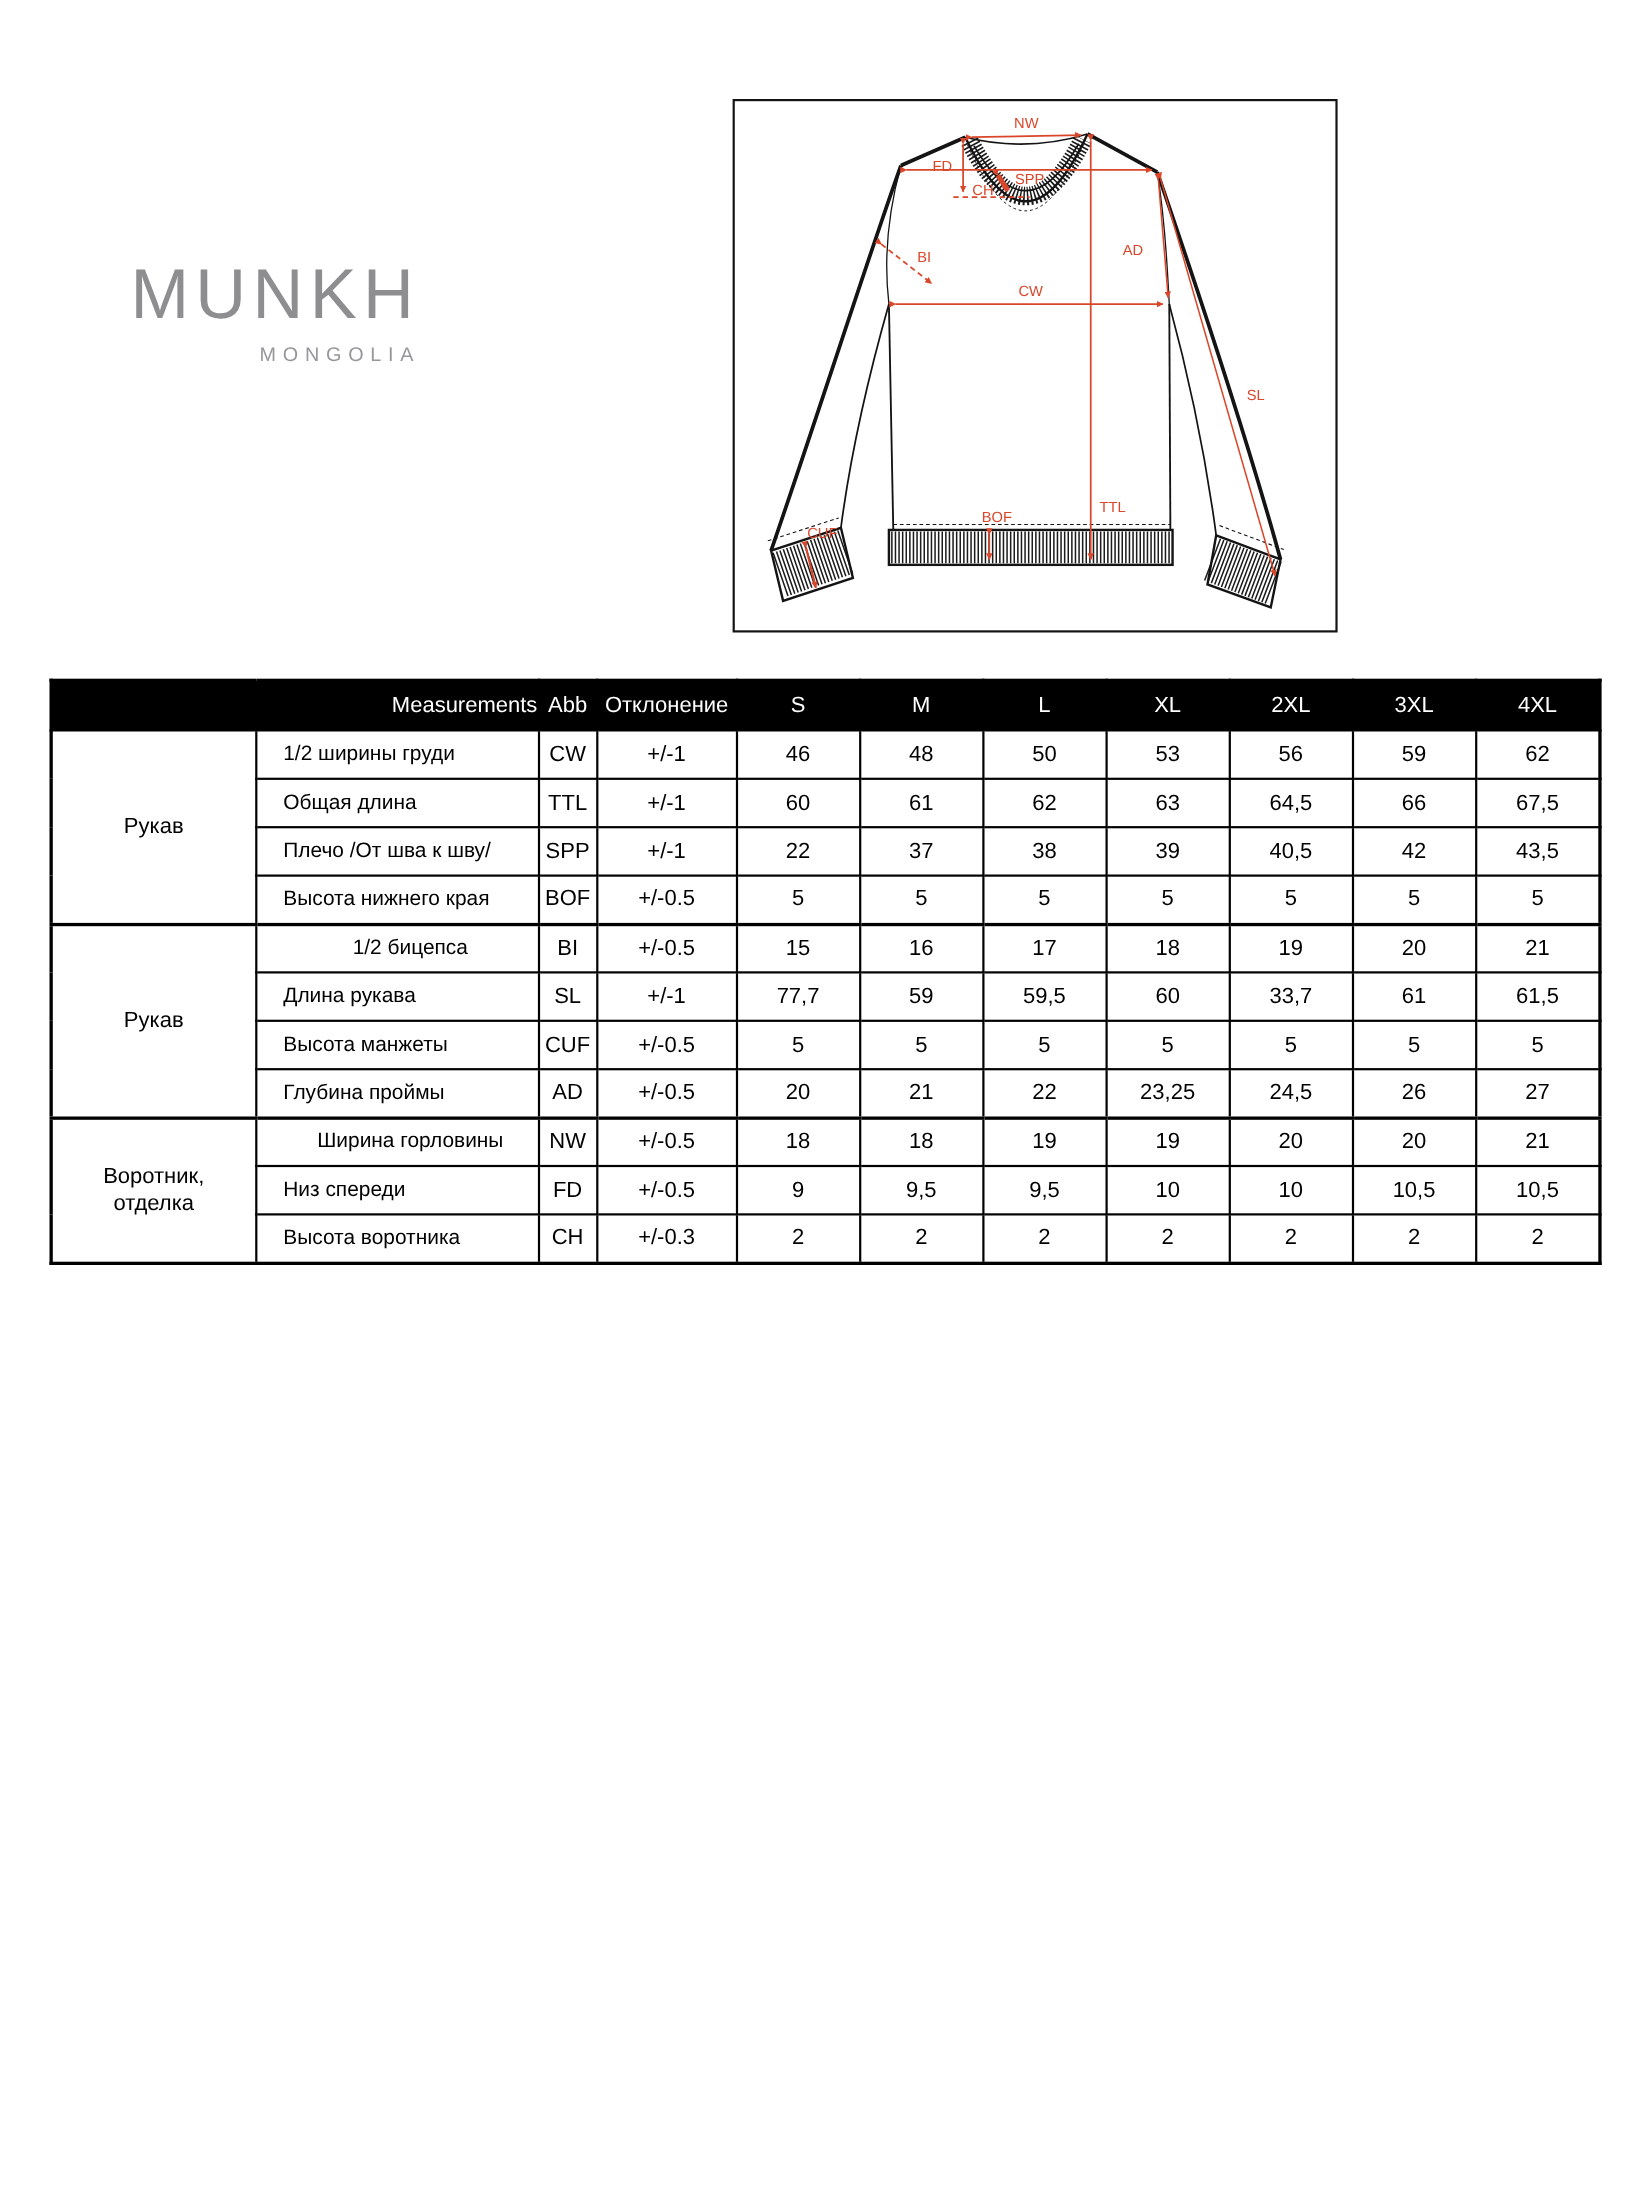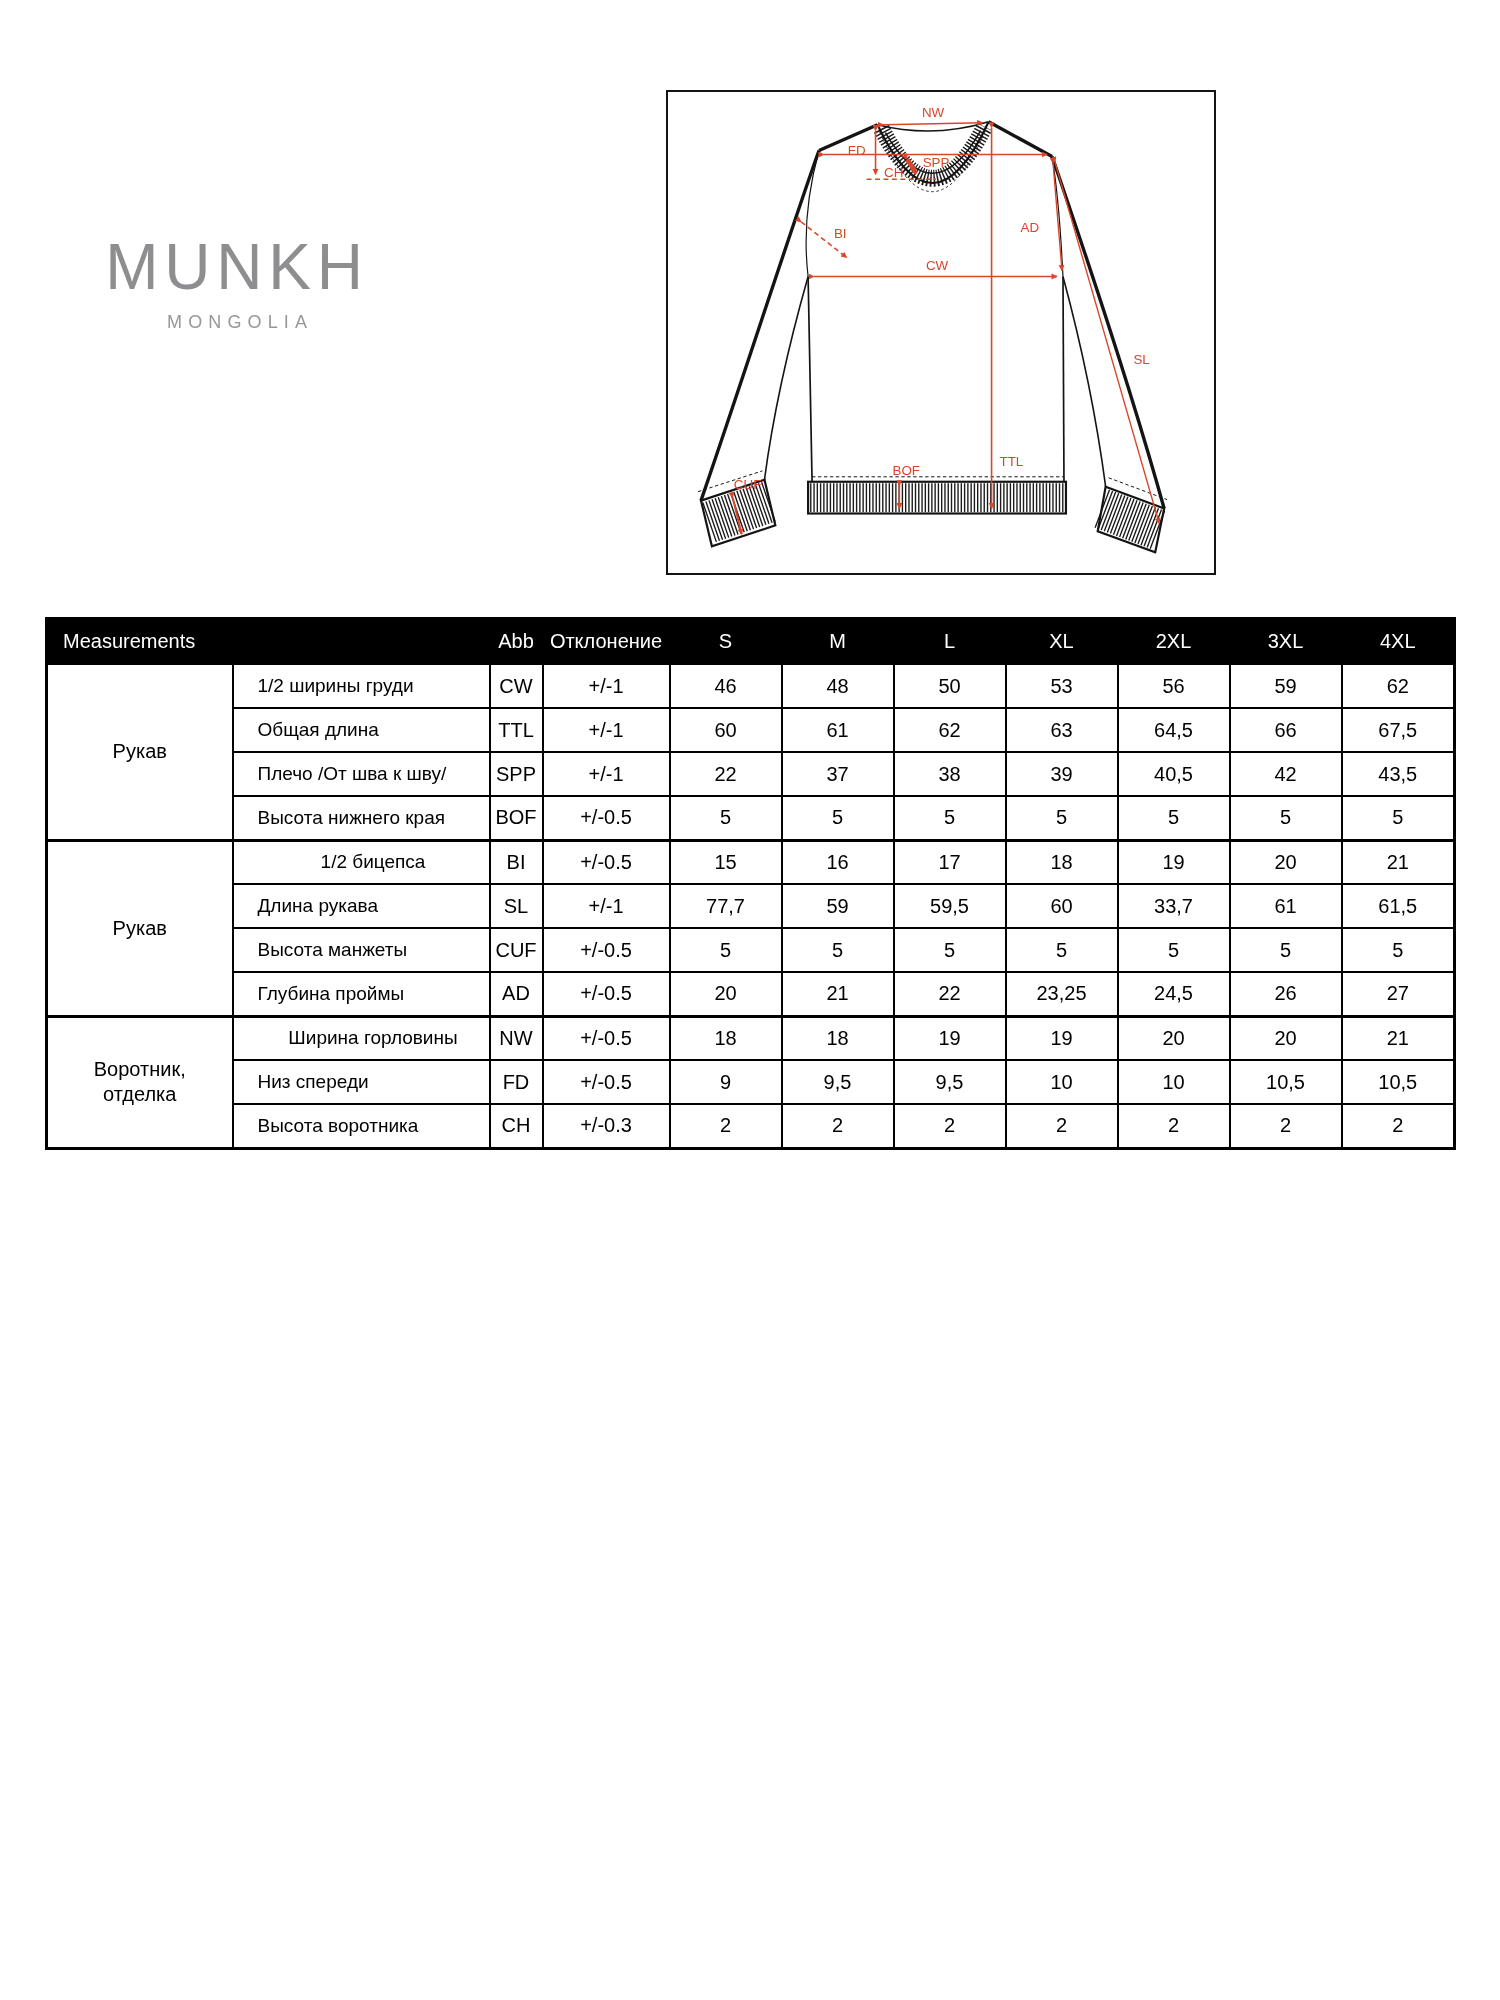--- a/index.html
+++ b/index.html
@@ -1,36 +1,36 @@
 <!DOCTYPE html>
 <html><head>
 <meta charset="utf-8">
 <style>
   html,body{margin:0;padding:0;background:#fff;}
   .page{position:relative;width:1500px;height:2000px;background:#ffffff;
         font-family:"Liberation Sans",sans-serif;overflow:hidden;}
 
   
-  .brand{position:absolute;left:92px;top:232px;width:290px;text-align:center;color:#8e8e90;}
+  .brand{position:absolute;left:92px;top:232px;width:290px;text-align:right;color:#8e8e90;}
   .brand-name{font-size:64px;line-height:1.1;letter-spacing:0.09em;font-weight:400;}
   .brand-sub{margin-top:10px;font-size:18px;letter-spacing:0.34em;color:#97979b;text-indent:0.34em;}
 
   
   .diagram{position:absolute;left:666px;top:90px;width:550px;height:485px;
            border:2px solid #141414;box-sizing:border-box;background:#fff;}
   .diagram svg{display:block;width:100%;height:100%;}
   .dlabel{font:13.5px "Liberation Sans",sans-serif;fill:#d9472b;}
 
   
   .size-table{position:absolute;left:45px;top:617px;width:1410px;border-collapse:collapse;
               table-layout:fixed;border:3px solid #000;}
   .size-table th,.size-table td{border:2px solid #000;font-size:20px;color:#000;
               text-align:center;vertical-align:middle;padding:0;}
   .size-table thead th{background:#000;color:#fff;font-weight:400;height:43px;border-color:#000;}
-  .size-table thead .th-meas{text-align:left;padding-left:15px;}
+  .size-table thead .th-meas{text-align:right;padding-left:15px;}
   .size-table tbody tr{height:44px;}
   .size-table td.name{text-align:left;padding-left:24px;font-size:19px;}
   .size-table td.group{white-space:pre-line;line-height:1.25;}
   .size-table tr.group-start td{border-top:3px solid #000;text-align:center;}
 </style>
 </head>
 <body>
 
 <div class="page">
 

